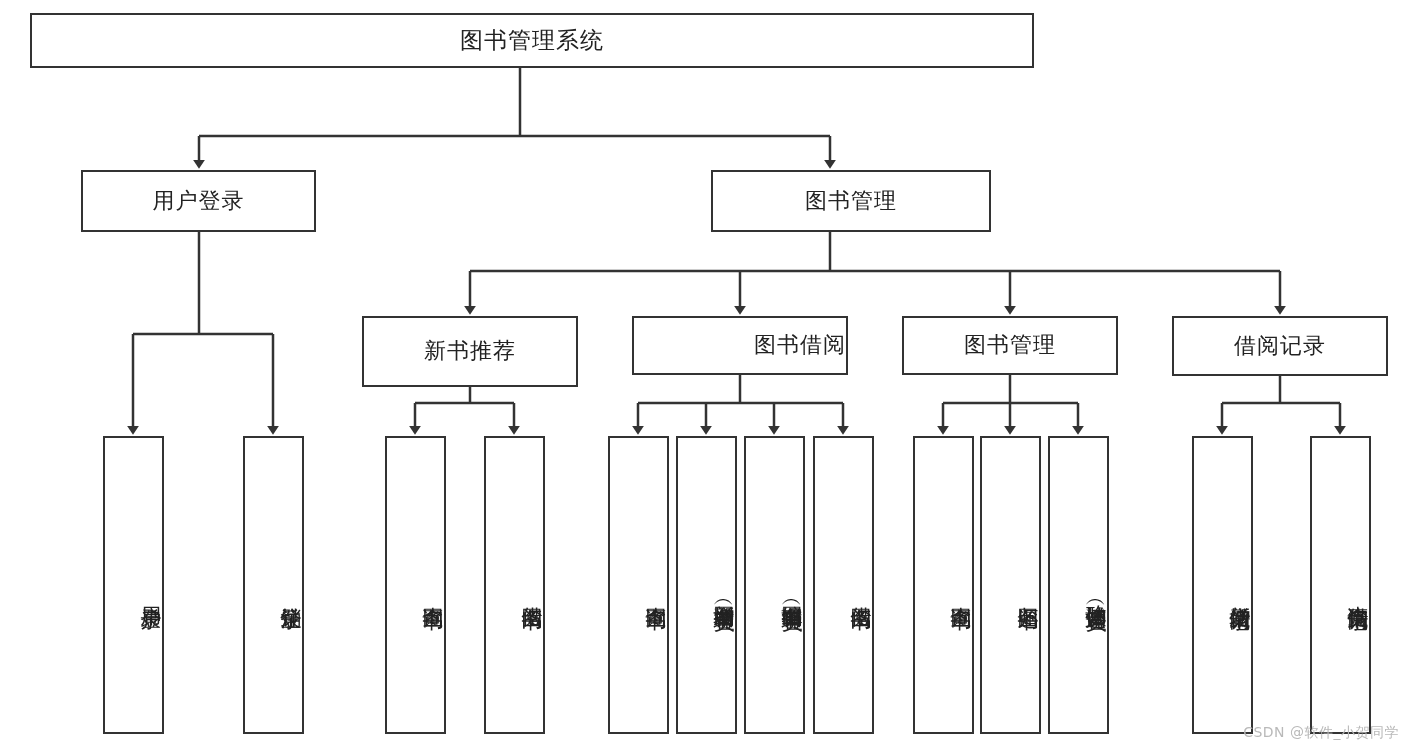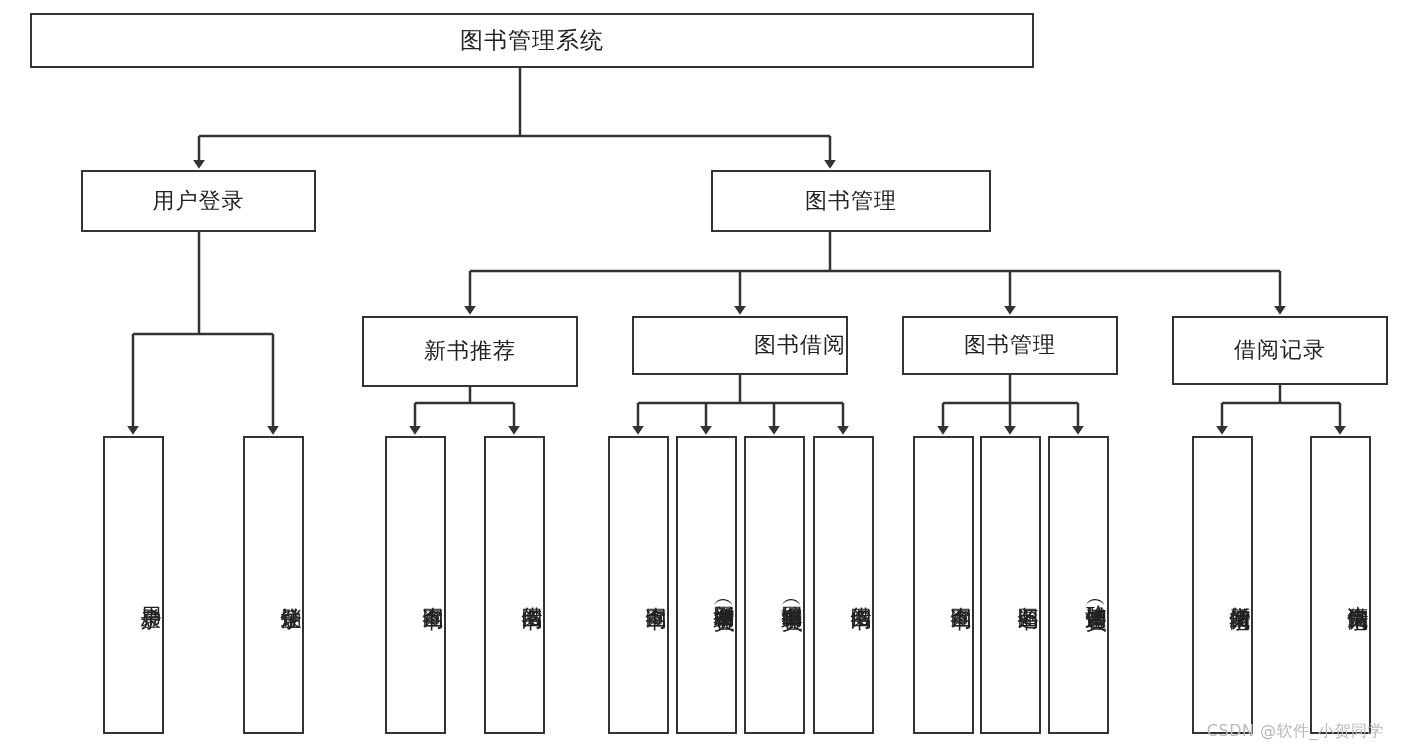--- a/index.html
+++ b/index.html
@@ -55,23 +55,23 @@
     line-height: 1.05;
     letter-spacing: 1px;
   }
   .node.leaf .vtext {
     writing-mode: vertical-rl;
     text-orientation: upright;
     white-space: nowrap;
   }
   .watermark {
     position: absolute;
-    right: 21px;
+    right: 6px;
     bottom: 5px;
-    font-size: 16px;
+    font-size: 14px;
     color: #b9b9b9;
     letter-spacing: 0.5px;
     white-space: nowrap;
     margin-left: 32px;
   }
 </style>
 </head>
 <body>
 
 <div id="canvas">
@@ -139,21 +139,21 @@
 
   <div class="node horiz" style="left:362px; top:316px; width:216px; height:71px;">
     <span>新书推荐</span>
   </div>
   <div class="node horiz" style="left:632px; top:316px; width:216px; height:59px;justify-content:flex-end;">
     <span>图书借阅</span>
   </div>
   <div class="node horiz" style="left:902px; top:316px; width:216px; height:59px;">
     <span>图书管理</span>
   </div>
-  <div class="node horiz" style="left:1172px; top:316px; width:216px; height:69px;">
+  <div class="node horiz" style="left:1172px; top:316px; width:216px; height:60px;">
     <span>借阅记录</span>
   </div>
 
   <div class="node leaf" style="left:103px; top:436px; width:61px; height:298px;">
     <span class="vtext">用户登录</span>
   </div>
   <div class="node leaf" style="left:243px; top:436px; width:61px; height:298px;">
     <span class="vtext">注销登录</span>
   </div>
 

